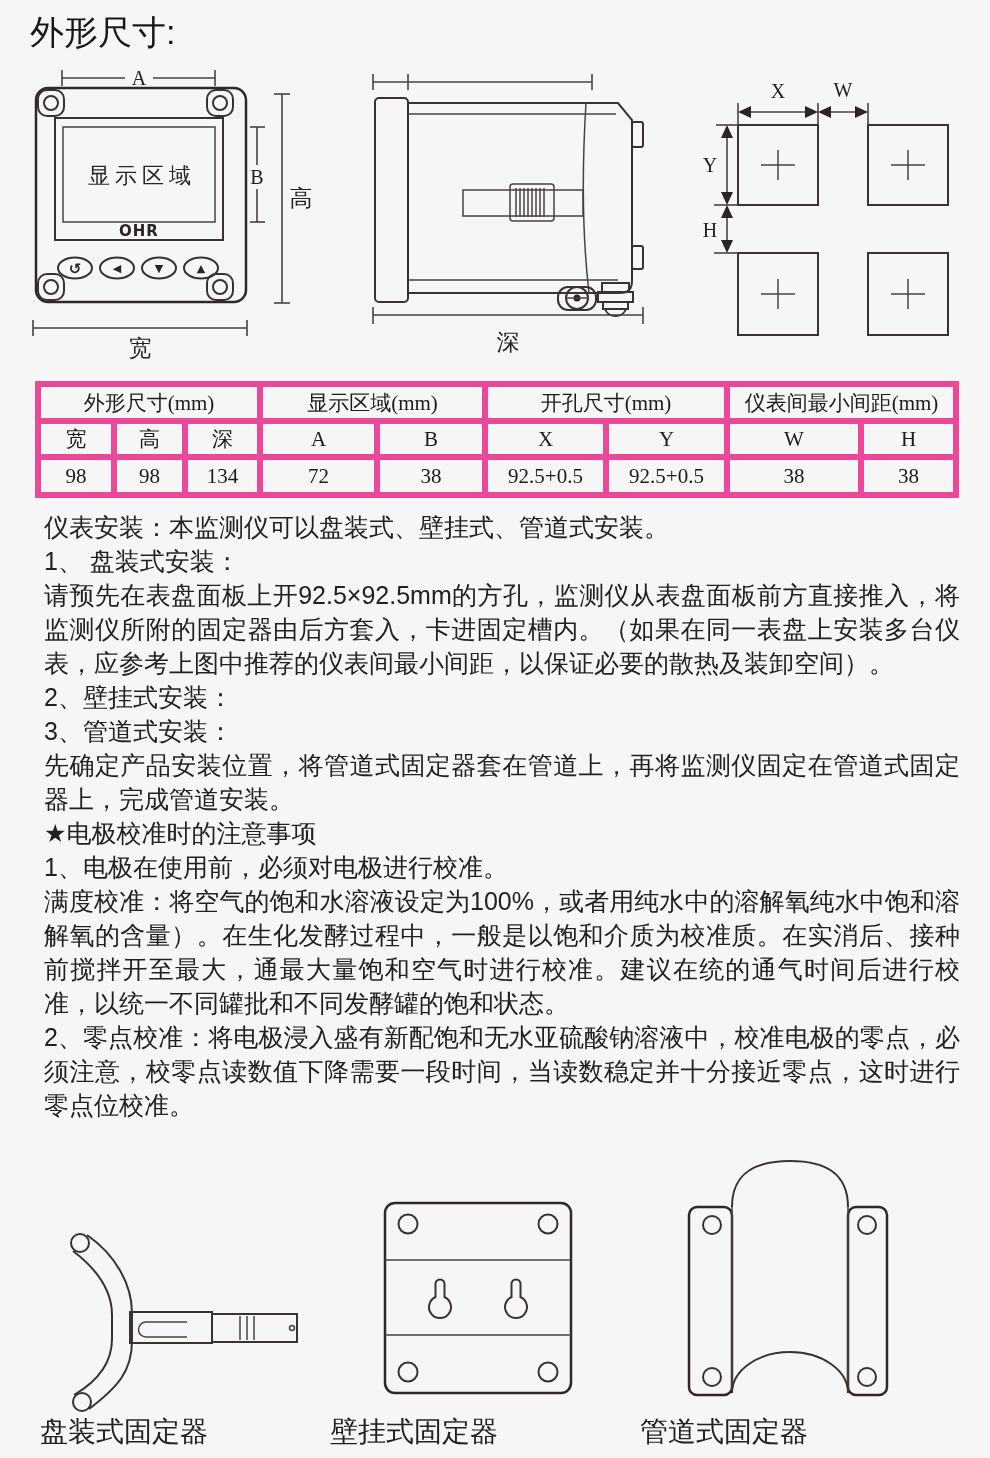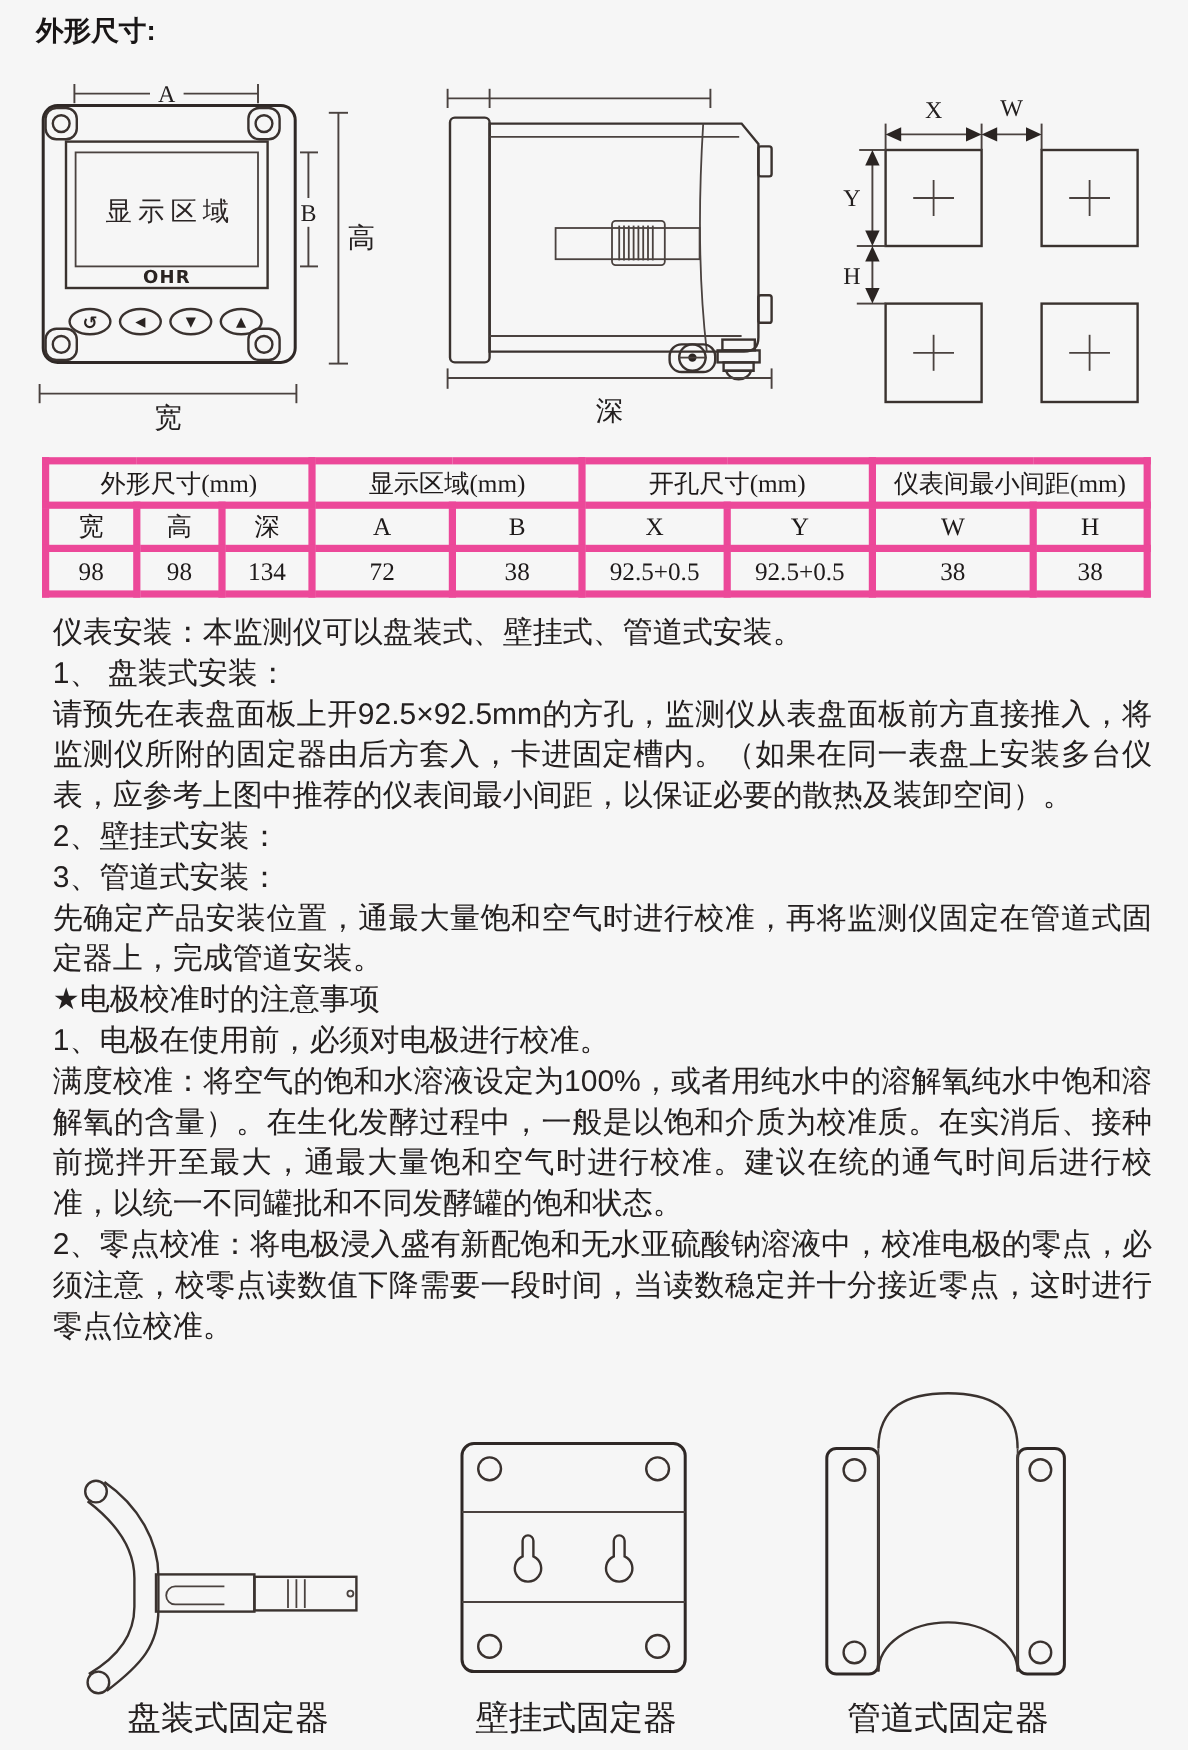--- a/index.html
+++ b/index.html
@@ -7,21 +7,21 @@
     width:990px;height:1458px;
     background:#f6f6f6;
     font-family:"Liberation Sans","DejaVu Sans",sans-serif;
     color:#201c1c;
     position:relative;
     overflow:hidden;
   }
   .page{position:absolute;inset:0;}
   .page-title{
     position:absolute;left:30px;top:10px;
-    font-size:23px;font-weight:bold;color:#191616;
+    font-size:34px;font-weight:normal;color:#191616;
   }
   svg{position:absolute;overflow:visible;}
   .st{stroke:#3a322f;stroke-width:2;fill:none;}
   .thin{stroke:#4a423f;stroke-width:1.5;fill:none;}
   .thick{stroke:#2f2826;stroke-width:2.5;fill:none;}
   .dimline{stroke:#4a423f;stroke-width:1.6;fill:none;}
   .solid{fill:#2a2422;stroke:none;}
   .dimtext{
     font-family:"Liberation Serif","DejaVu Serif",serif;
     fill:#242020;font-size:20px;
@@ -56,21 +56,21 @@
   .dims-table .sub-row th{height:30px;}
   .dims-table .val-row td{height:32px;}
   .instructions{
     position:absolute;left:44px;top:510px;width:916px;
     font-size:25px;line-height:34px;color:#242020;
     text-align:justify;
   }
   .instructions p{margin:0;}
   .fixture-caption{
     position:absolute;top:1413px;width:300px;
-    text-align:center;
+    text-align:left;
     font-family:"Liberation Serif","DejaVu Serif",serif;
     font-size:28px;color:#242020;
   }
 </style>
 </head>
 <body>
 
 <div class="page">
 
   <div class="page-title">外形尺寸:</div>
@@ -278,21 +278,21 @@
     </tr>
   </tbody>
     </table>
 
   <div class="instructions">
     <p>仪表安装：本监测仪可以盘装式、壁挂式、管道式安装。</p>
     <p>1、 盘装式安装：</p>
     <p>请预先在表盘面板上开92.5×92.5mm的方孔，监测仪从表盘面板前方直接推入，将监测仪所附的固定器由后方套入，卡进固定槽内。（如果在同一表盘上安装多台仪表，应参考上图中推荐的仪表间最小间距，以保证必要的散热及装卸空间）。</p>
     <p>2、壁挂式安装：</p>
     <p>3、管道式安装：</p>
-    <p>先确定产品安装位置，通最大量饱和空气时进行校准，再将监测仪固定在管道式固定器上，完成管道安装。</p>
+    <p>先确定产品安装位置，将管道式固定器套在管道上，再将监测仪固定在管道式固定器上，完成管道安装。</p>
     <p>★电极校准时的注意事项</p>
     <p>1、电极在使用前，必须对电极进行校准。</p>
     <p>满度校准：将空气的饱和水溶液设定为100%，或者用纯水中的溶解氧纯水中饱和溶解氧的含量）。在生化发酵过程中，一般是以饱和介质为校准质。在实消后、接种前搅拌开至最大，通最大量饱和空气时进行校准。建议在统的通气时间后进行校准，以统一不同罐批和不同发酵罐的饱和状态。</p>
     <p>2、零点校准：将电极浸入盛有新配饱和无水亚硫酸钠溶液中，校准电极的零点，必须注意，校零点读数值下降需要一段时间，当读数稳定并十分接近零点，这时进行零点位校准。</p>
   </div>
 
   <svg style="left:40px;top:1185px;" width="280" height="230" viewBox="0 0 280 230">
     <g>
       <circle class="st" cx="40" cy="58" r="9"></circle>
       <circle class="st" cx="42" cy="217" r="9"></circle>

